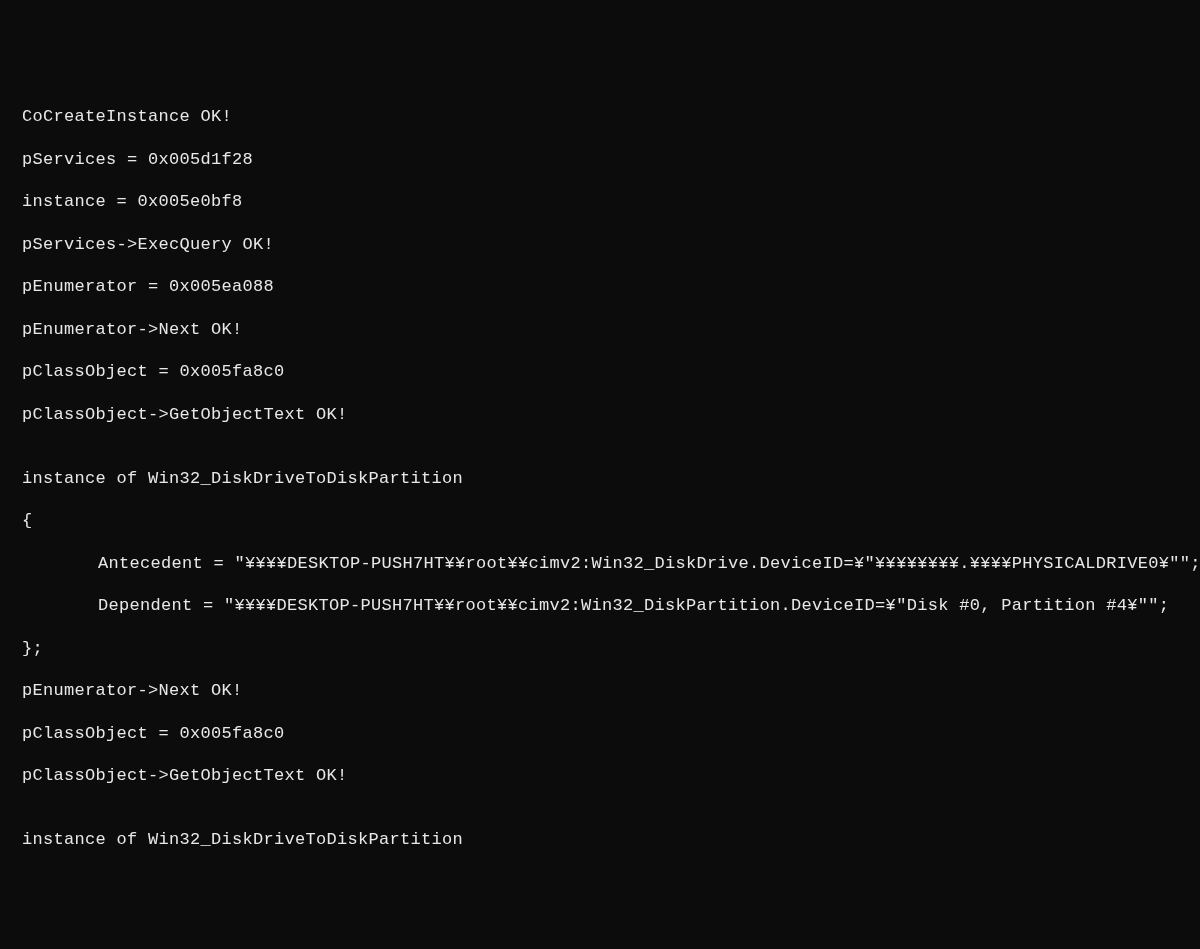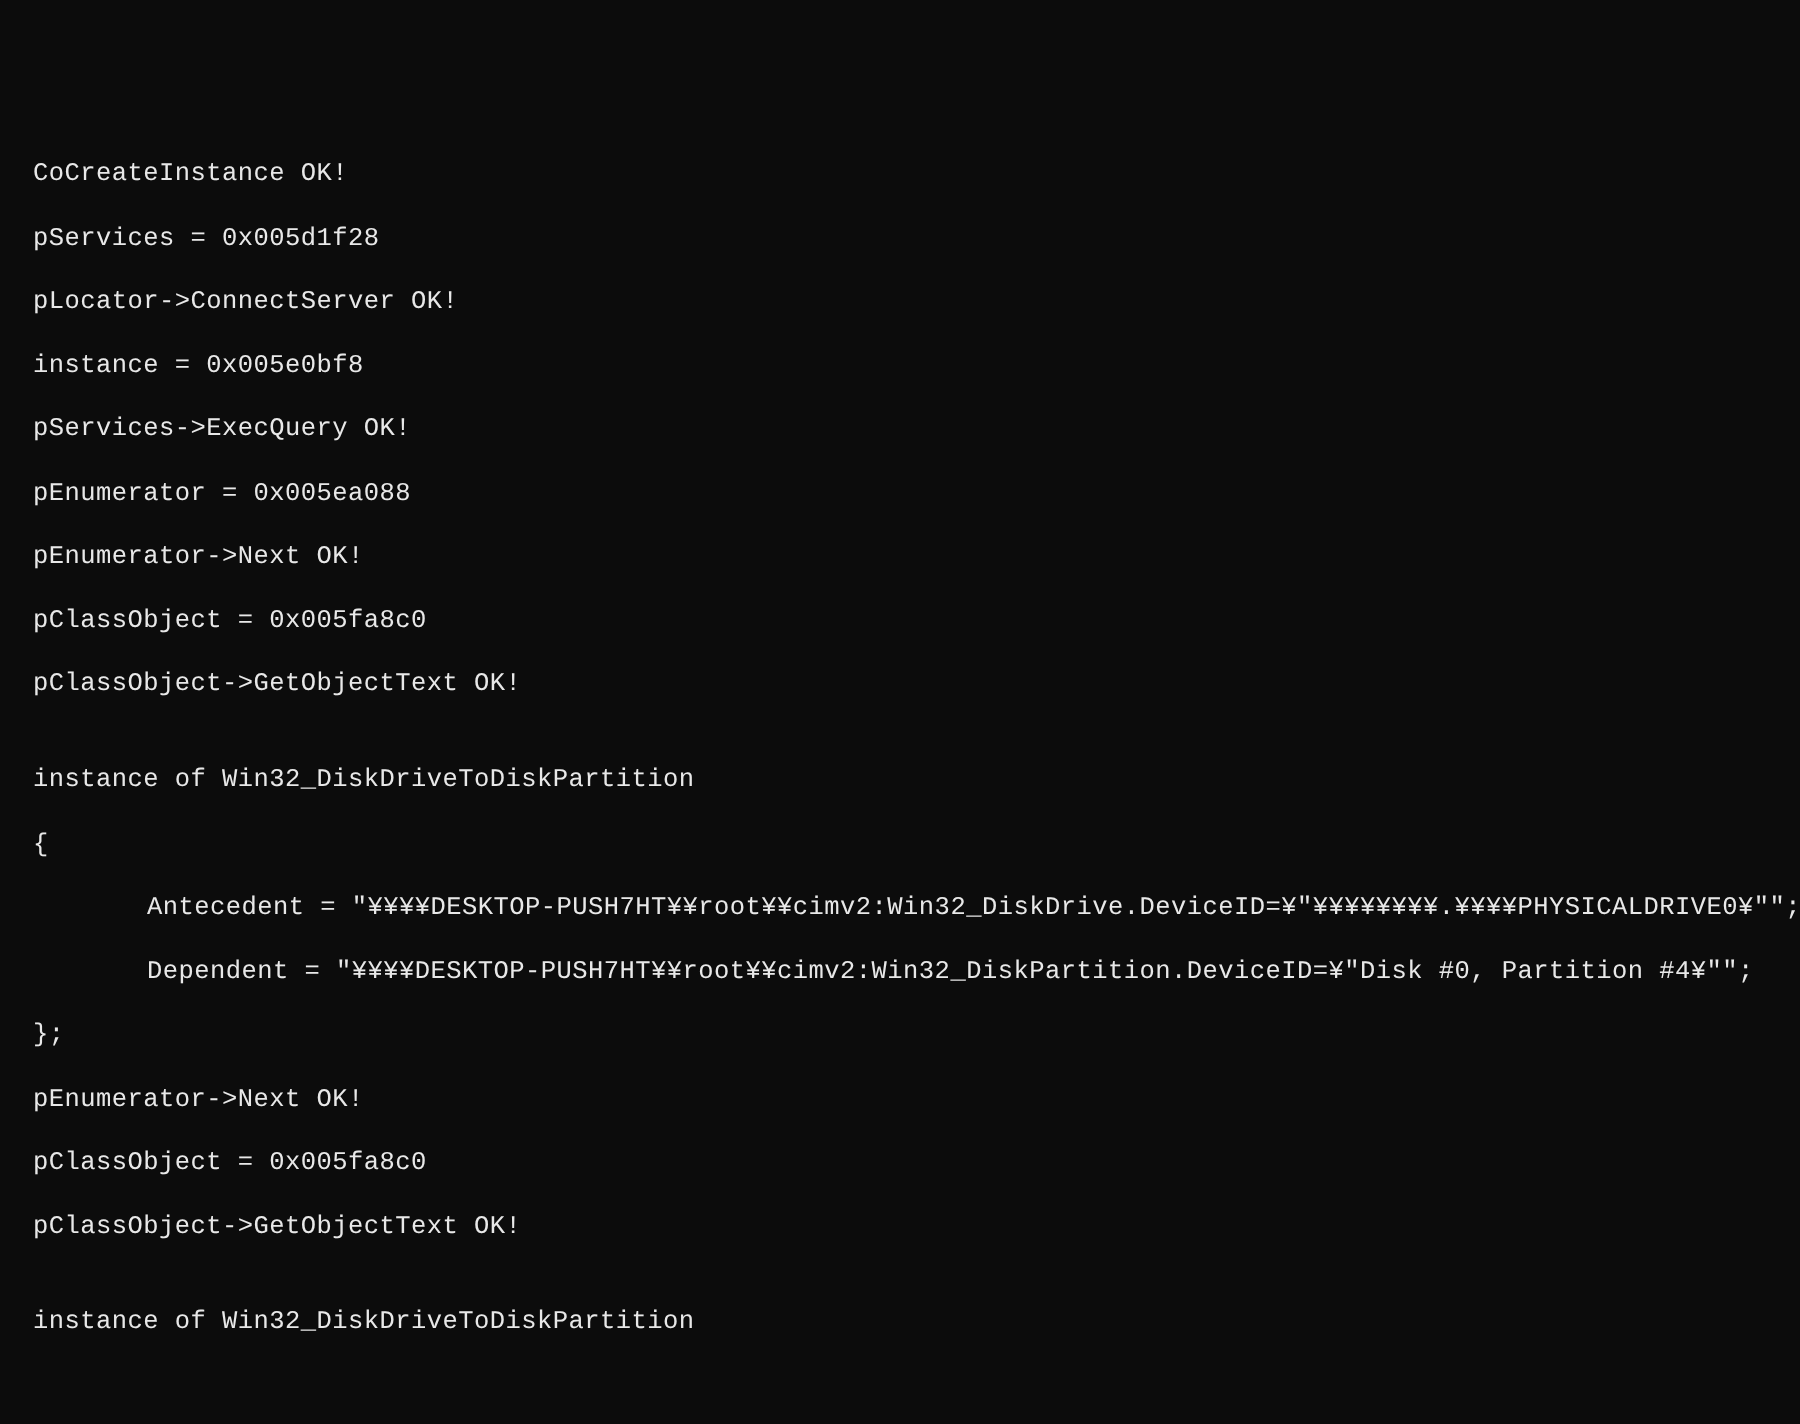--- a/index.html
+++ b/index.html
@@ -28,21 +28,20 @@
     }
   </style>
 </head>
 <body>
 
 
 
 <div class="terminal">
 <span class="line">CoCreateInstance OK!</span>
 <span class="line">pServices = 0x005d1f28</span>
-<span class="line">pLocator-&gt;ConnectServer OK!</span>
 <span class="line">instance = 0x005e0bf8</span>
 <span class="line">pServices-&gt;ExecQuery OK!</span>
 <span class="line">pEnumerator = 0x005ea088</span>
 <span class="line">pEnumerator-&gt;Next OK!</span>
 <span class="line">pClassObject = 0x005fa8c0</span>
 <span class="line">pClassObject-&gt;GetObjectText OK!</span>
 <span class="line"></span>
 <span class="line">instance of Win32_DiskDriveToDiskPartition</span>
 <span class="line">{</span>
 <span class="line indent">Antecedent = "¥¥¥¥DESKTOP-PUSH7HT¥¥root¥¥cimv2:Win32_DiskDrive.DeviceID=¥"¥¥¥¥¥¥¥¥.¥¥¥¥PHYSICALDRIVE0¥"";</span>

